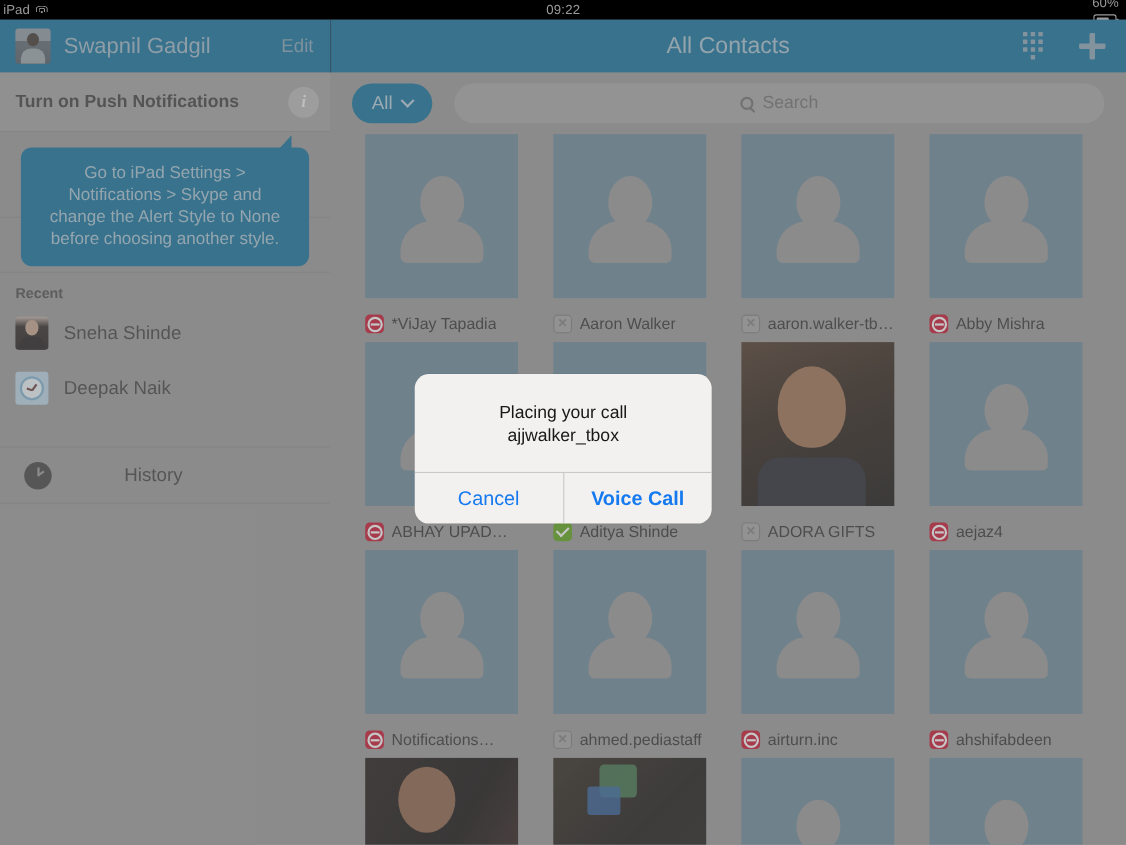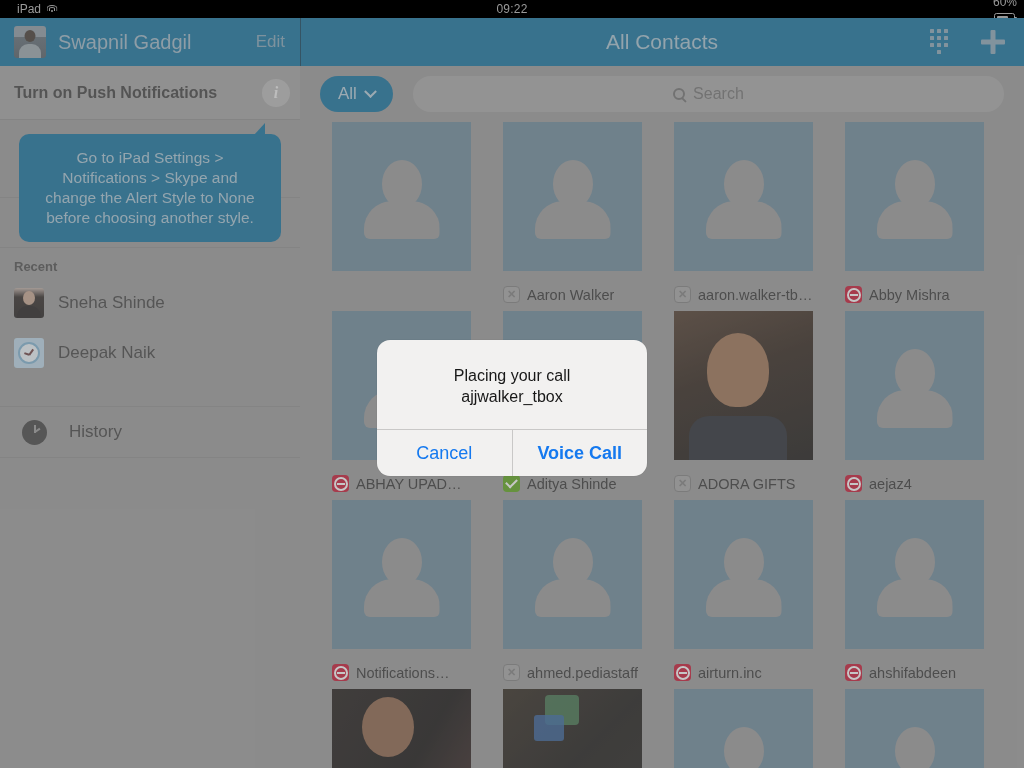--- a/index.html
+++ b/index.html
@@ -10,21 +10,21 @@
     position:relative;
     -webkit-font-smoothing:antialiased;
   }
 
   
   .statusbar{
     position:absolute; top:0; left:0; width:1024px; height:18px;
     background:#000; color:#9a9a9a; font-size:12px;
     display:flex; align-items:center;
   }
-  .sb-left{ position:absolute; left:17px; display:flex; align-items:center; gap:5px; }
+  .sb-left{ position:absolute; left:3px; display:flex; align-items:center; gap:5px; }
   .sb-center{ width:100%; text-align:center; letter-spacing:.2px; }
   .sb-right{ position:absolute; right:7px; display:flex; align-items:center; gap:4px;flex-direction:column; }
   .wifi-icon{ display:inline-block; width:11px; height:9px; position:relative; }
   .wifi-icon i{ position:absolute; display:block; border:1.4px solid #9a9a9a;
     border-bottom:none; border-radius:50% 50% 0 0; left:50%; transform:translateX(-50%); }
   .wifi-icon i:nth-child(1){ width:11px; height:6px; top:0; }
   .wifi-icon i:nth-child(2){ width:6px; height:3.5px; top:2.5px; }
   .wifi-icon i:nth-child(3){ width:2px; height:2px; top:5.5px; background:#9a9a9a; border-radius:50%; border:none;}
   .battery{ width:21px; height:10px; border:1px solid #9a9a9a; border-radius:2.5px; position:relative; }
   .battery::after{ content:""; position:absolute; right:-3px; top:3px; width:2px; height:4px;
@@ -86,21 +86,21 @@
      background:#6a3b3b; transform-origin:bottom center; transform:translateX(-50%) rotate(-70deg);}
   .sb-name{ font-size:17px; color:#3d3d3d; }
   .sb-gap{ height:28px; }
   .history-row{ height:52px; display:flex; align-items:center; padding:0 22px; gap:22px;
      border-top:1px solid #8e8e8e; border-bottom:1px solid #8e8e8e;}
   .clock-icon{ width:25px; height:25px; border-radius:50%; background:#3f3f3f; position:relative; flex:none;}
   .clock-icon::before{ content:""; position:absolute; left:50%; top:5px; width:2px; height:8px;
      background:#9a9a9a; transform-origin:bottom center; transform:translateX(-50%);}
   .clock-icon::after{ content:""; position:absolute; left:50%; top:12px; width:2px; height:6px;
      background:#9a9a9a; transform-origin:top center; transform:translateX(-50%) rotate(-125deg);}
-  .history-label{ font-size:17px; color:#3d3d3d; }
+  .history-label{ font-size:17px; color:#3d3d3d;margin-left:44px; }
 
   
   .tooltip{ position:absolute; left:19px; top:116px; width:262px;
      background:#0b6e9e; border-radius:10px; padding:14px 16px;
      color:#a9c7d6; font-size:15.5px; line-height:20px; text-align:center; z-index:40;}
   .tooltip::after{ content:""; position:absolute; right:16px; top:-11px;
      border-left:11px solid transparent; border-right:0 solid transparent;
      border-bottom:12px solid #0b6e9e;}
 
   
@@ -261,20 +261,24 @@
         <span class="search-icon"></span>
         <span class="search-ph">Search</span>
       </div>
     </div>
 
     <div class="grid">
 
       <div class="cell">
           <div class="cell-inner">
         <div class="thumb silhouette"></div>
+        <div class="label-row">
+          <span class="st st-dnd"></span>
+          <span class="name">*ViJay Tapadia</span>
+        </div>
           </div>
         </div>
       <div class="cell">
           <div class="cell-inner">
         <div class="thumb silhouette"></div>
         <div class="label-row">
           <span class="st st-off">✕</span>
           <span class="name">Aaron Walker</span>
         </div>
           </div>

